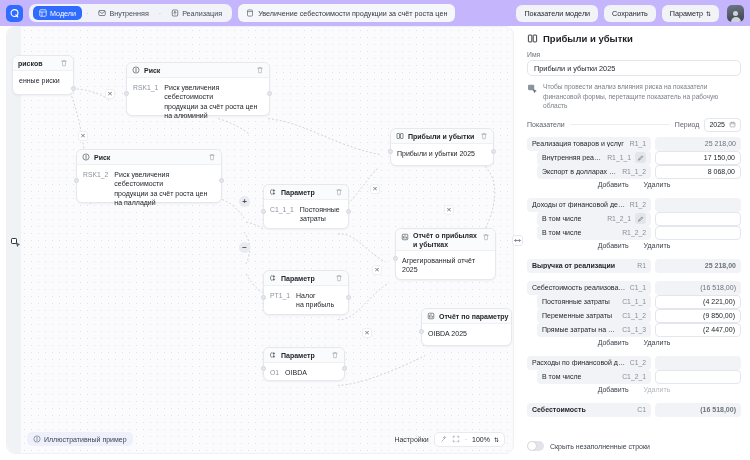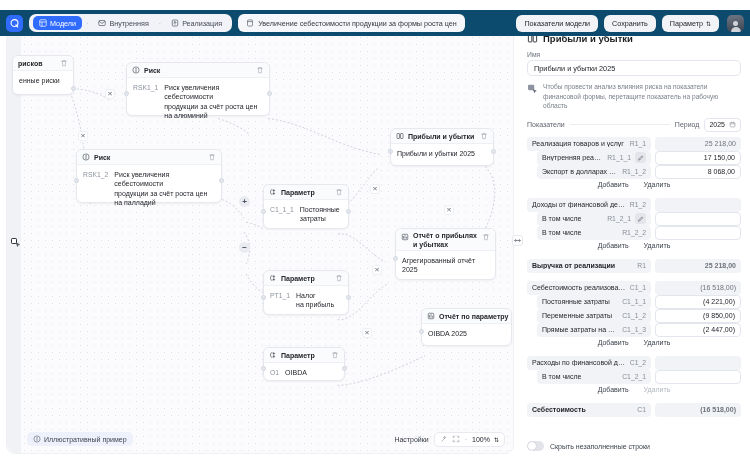--- a/index.html
+++ b/index.html
@@ -6,23 +6,22 @@
   body {
     width:750px; height:460px; overflow:hidden;
     font-family:"Liberation Sans", sans-serif;
     background:#ffffff; color:#1d1f23; font-size:8px;
   }
   .app { position:relative; width:750px; height:460px; }
 
   
   .topbar {
     position:absolute; top:0; left:0; width:750px; height:26px;
-    background:#0c4a6e; display:flex; align-items:center; padding:0 6px; gap:6px;
+    background:#c4b5fd; display:flex; align-items:center; padding:0 6px; gap:6px;
     z-index:40;
-    margin-top:10px;
   }
   .logo {
     width:17px; height:17px; border-radius:5px; background:#2f6bff;
     display:flex; align-items:center; justify-content:center; flex:0 0 auto;
   }
   .logo svg { width:11px; height:11px; }
   .navgroup {
     display:flex; align-items:center; gap:3px; background:#f1f3f9;
     border-radius:7px; padding:2px 4px; height:18px;
   }
@@ -235,21 +234,21 @@
           </svg>
         <span>Реализация</span>
       </div>
     </div>
 
     <div class="docchip">
       <svg viewBox="0 0 16 16" fill="none">
           <rect x="3" y="1.8" width="10" height="12.4" rx="2" stroke="#555b66" stroke-width="1.3"></rect>
           <path d="M3 5.2h10" stroke="#555b66" stroke-width="1.3"></path>
         </svg>
-      <span>Увеличение себестоимости продукции за формы роста цен</span>
+      <span>Увеличение себестоимости продукции за счёт роста цен</span>
     </div>
 
     <div class="topspacer"></div>
 
     <div class="tbtn">
       <span>Показатели модели</span>
     </div>
     <div class="tbtn">
       <span>Сохранить</span>
     </div>

